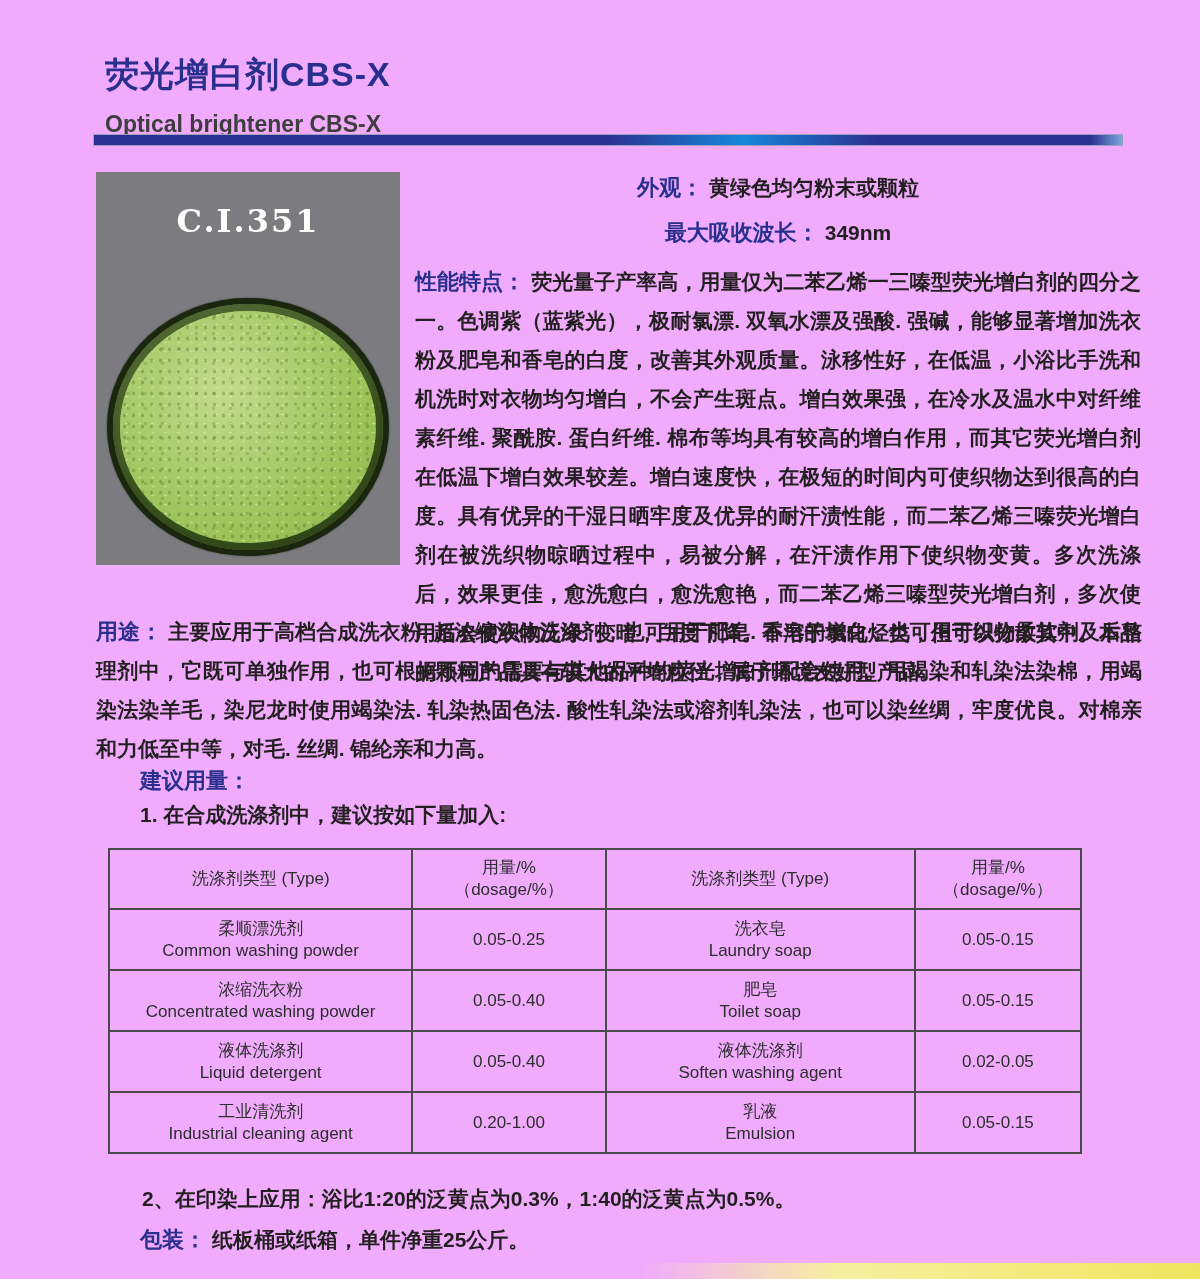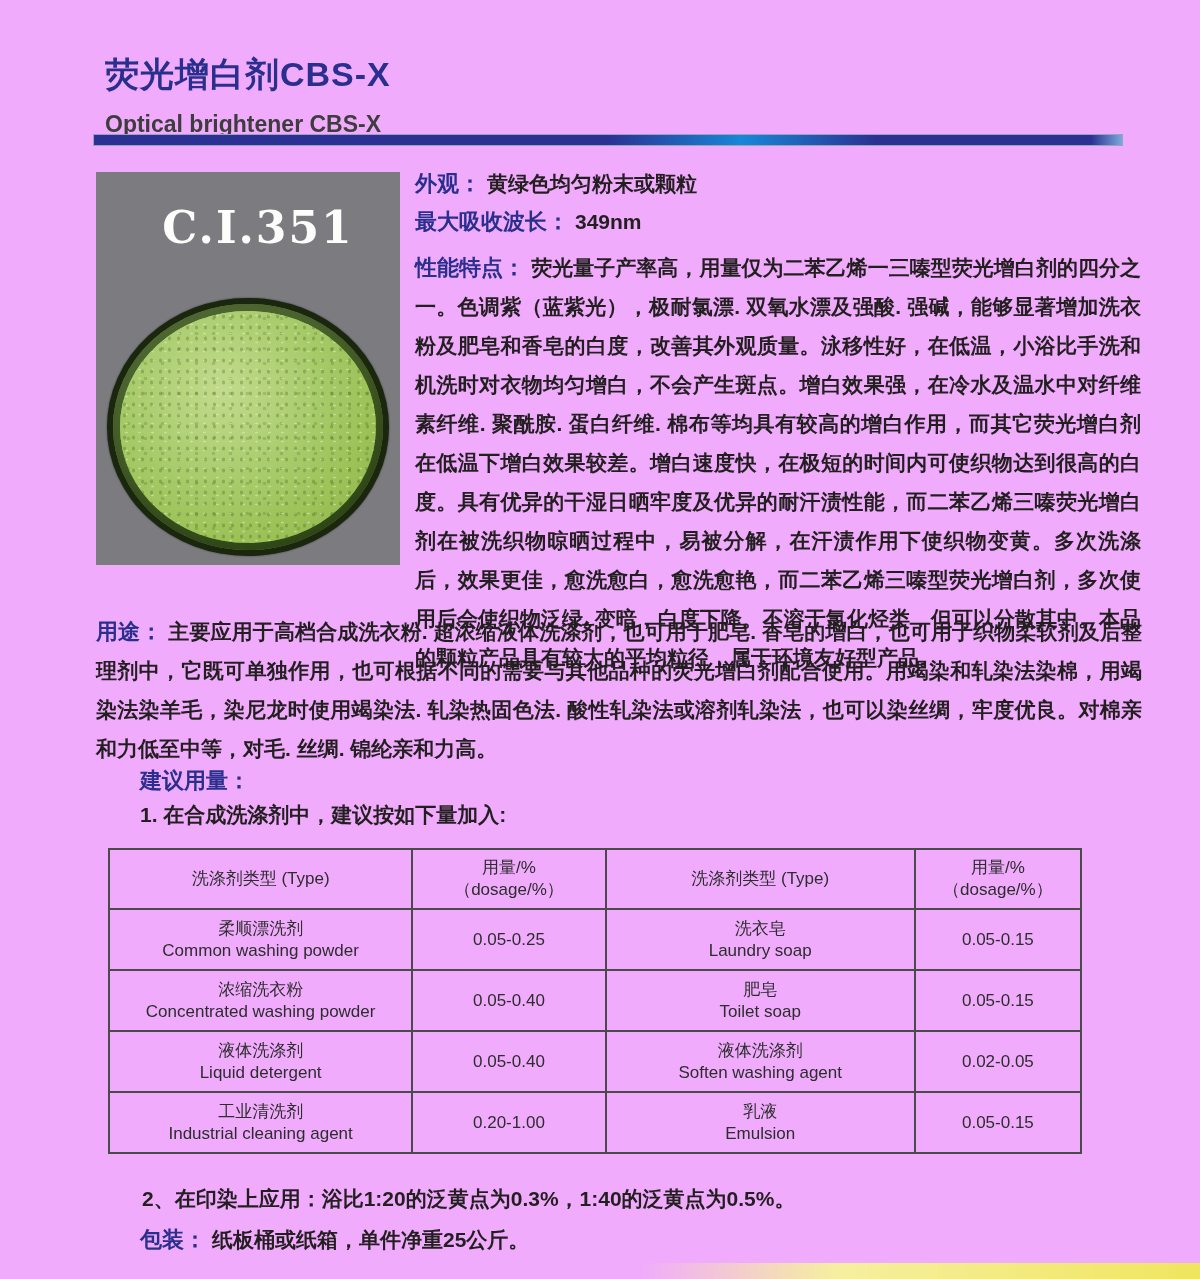--- a/index.html
+++ b/index.html
@@ -8,36 +8,36 @@
 
   
   .title-zh { position:absolute; left:105px; top:52px; font-size:34px; font-weight:bold; color:#2a2f8e; letter-spacing:1px; }
   .title-en { position:absolute; left:105px; top:78px; font-size:23px; font-weight:bold; color:#3d3d3d;margin-top:33px; }
   .header-bar { position:absolute; left:93px; top:134px; width:1030px; height:12px;
     background:linear-gradient(90deg,#2b3192 0%,#2b3192 50%,#1787d8 63%,#2b3192 76%,#2b3192 97%,#7aa8dc 100%);
     border:1px solid #9aa0c0; }
 
   
   .photo { position:absolute; left:96px; top:172px; width:304px; height:393px; background:#7b7b80; }
-  .ci-label { position:absolute; left:10px; top:30px; width:100%; text-align:center;
-    font-family:"DejaVu Serif", serif; font-weight:bold; font-size:44px; color:#fdfdfb; letter-spacing:2px; }
+  .ci-label { position:absolute; left:0; top:30px; width:100%; text-align:center;
+    font-family:"DejaVu Serif", serif; font-weight:bold; font-size:32px; color:#fdfdfb; letter-spacing:2px; }
   .dish { position:absolute; left:11px; top:126px; width:282px; height:258px; border-radius:50%;
     background:#9cc258; border:6px solid #1a260d;
     box-shadow: inset 0 0 0 7px rgba(25,45,10,0.65), inset -6px -14px 22px rgba(20,40,8,0.55), inset 6px 10px 16px rgba(235,250,200,0.35), 0 0 2px rgba(10,18,4,0.6); }
   .powder { position:absolute; left:7px; top:7px; right:7px; bottom:7px; border-radius:50%;
     background-image:
       radial-gradient(rgba(55,85,20,0.28) 1.2px, transparent 2px),
       radial-gradient(rgba(235,248,195,0.45) 1px, transparent 1.7px),
       radial-gradient(rgba(70,100,25,0.22) 1.5px, transparent 2.2px),
       radial-gradient(circle at 40% 34%, #c2db8d 0%, #abcd6f 38%, #9cc258 68%, #8ab04a 100%);
     background-size: 9px 11px, 13px 9px, 17px 15px, 100% 100%; }
 
   
   .right-col { position:absolute; left:415px; top:172px; width:726px; color:#231f20; }
-  .spec-line { font-size:21px; font-weight:bold; margin-bottom:14px; line-height:24px; }
+  .spec-line { font-size:21px; font-weight:bold; margin-bottom:14px; line-height:31px;text-align:center; }
   .blue { color:#2a2f8e; font-weight:bold; }
   .spec-label { font-size:22px; margin-right:6px; }
   .para { font-size:21px; font-weight:bold; line-height:39px; text-align:justify; color:#231f20; }
 
   
   .usage { position:absolute; left:96px; top:612px; width:1046px; }
 
   
   .dosage-head { position:absolute; left:140px; top:766px; font-size:22px; }
   .dosage-intro { position:absolute; left:140px; top:801px; font-size:21px; font-weight:bold; color:#231f20; }

